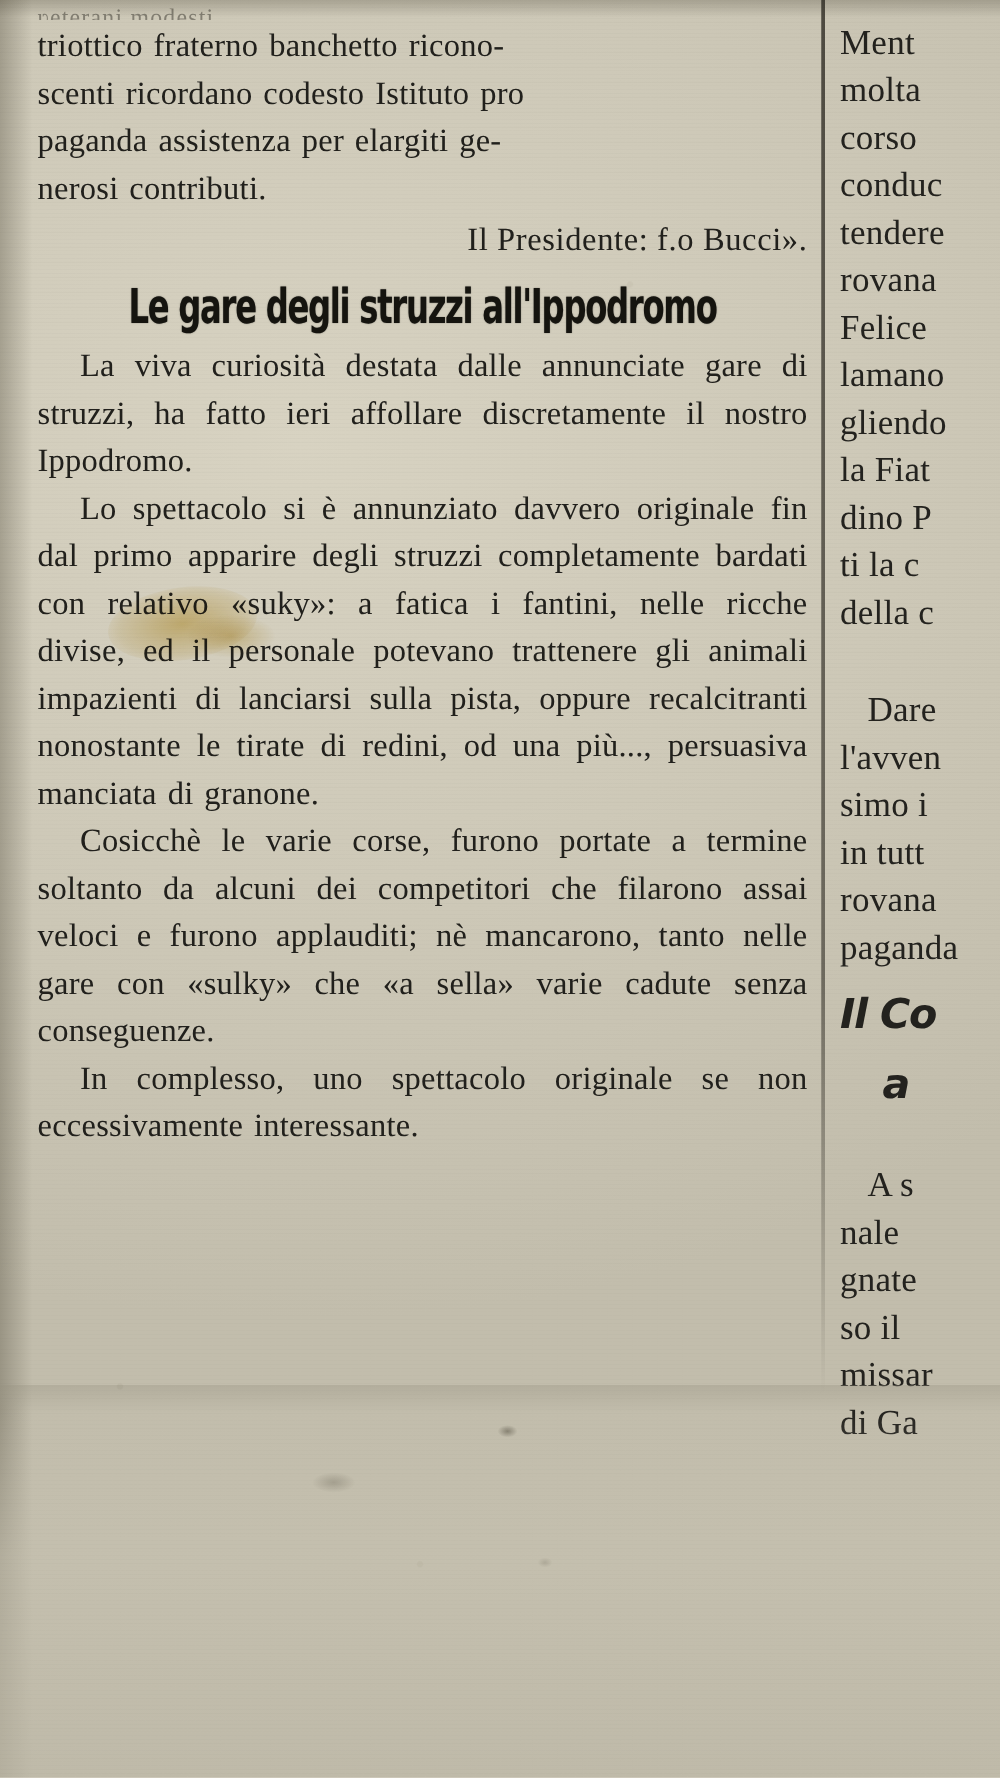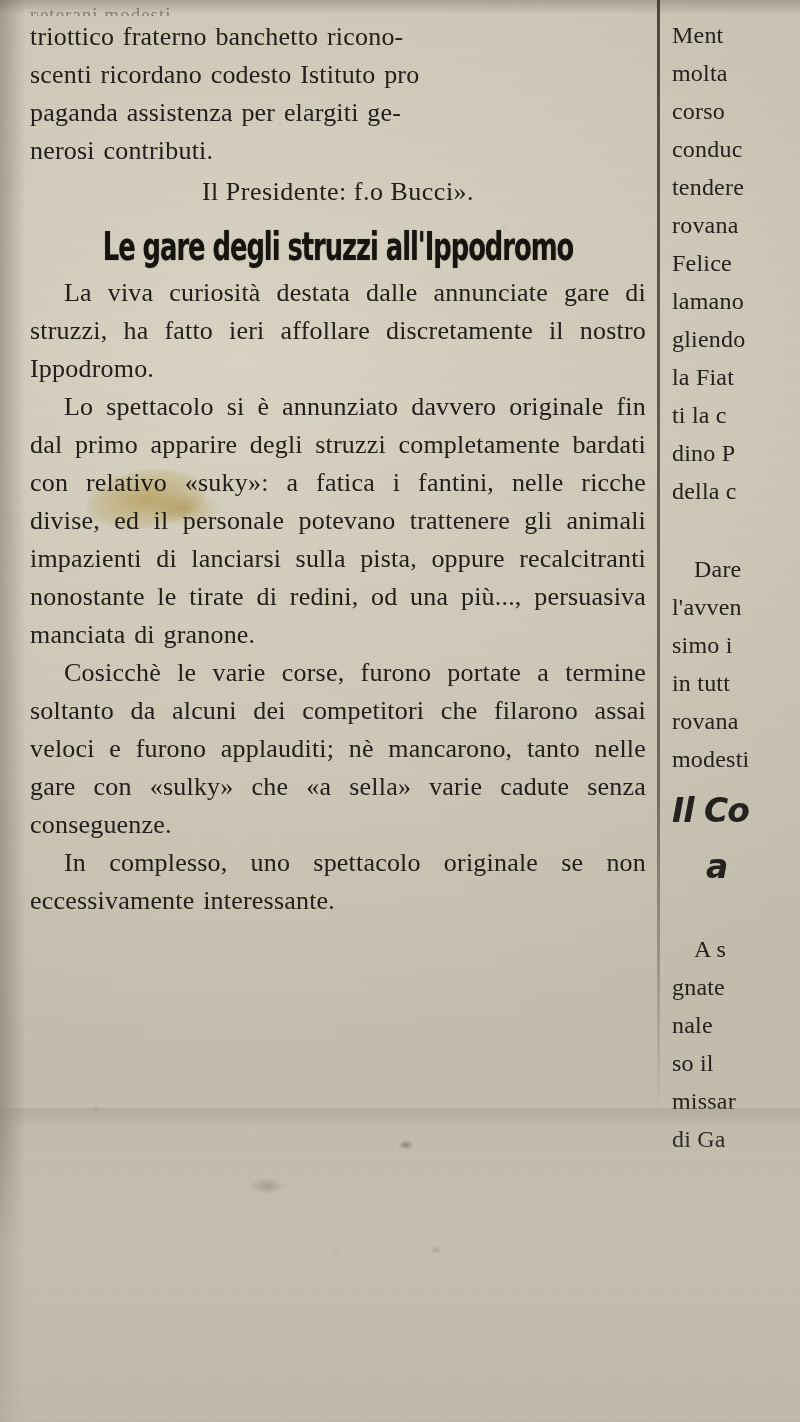--- a/index.html
+++ b/index.html
@@ -101,42 +101,42 @@
     color: rgba(40,38,30,.45);
     margin: 0 0 2px 0;
     letter-spacing: 1px;
     overflow: hidden;
     height: 16px;
   }
   .sign {
     margin: 2px 0 0 0;
     font-size: 26px;
     line-height: 40px;
-    text-align: center;
+    text-align: right;
     letter-spacing: .5px;
   }
 
   
   .headline {
     margin: 18px 0 10px 0;
     font-family: "DejaVu Sans", sans-serif;
     font-weight: 700;
     font-size: 30px;
     line-height: 34px;
     letter-spacing: -1.2px;
     text-align: center;
     transform: scaleX(.86) scaleY(1.28);
     transform-origin: center;
     color: #15140f;
     text-shadow: 0 0 1px rgba(0,0,0,.5);
   }
 
   
   .rc-line {
-    font-size: 24px;
+    font-size: 28px;
     line-height: 38px;
     white-space: nowrap;
     letter-spacing: .2px;
   }
   .rc-indent { padding-left: 22px; margin-top: 40px; }
   .rc-head {
     font-family: "DejaVu Sans", sans-serif;
     font-weight: 700;
     font-size: 33px;
     line-height: 46px;
@@ -221,37 +221,37 @@
     <div class="rc-line">Ment</div>
     <div class="rc-line">molta</div>
     <div class="rc-line">corso</div>
     <div class="rc-line">conduc</div>
     <div class="rc-line">tendere</div>
     <div class="rc-line">rovana</div>
     <div class="rc-line">Felice</div>
     <div class="rc-line">lamano</div>
     <div class="rc-line">gliendo</div>
     <div class="rc-line">la Fiat</div>
+    <div class="rc-line">dino P</div>
     <div class="rc-line">ti la c</div>
-    <div class="rc-line">dino P</div>
     <div class="rc-line">della c</div>
 
     <div class="rc-line rc-indent">Dare</div>
     <div class="rc-line">l'avven</div>
     <div class="rc-line">simo i</div>
     <div class="rc-line">in tutt</div>
     <div class="rc-line">rovana</div>
-    <div class="rc-line">modesti</div>
+    <div class="rc-line">paganda</div>
 
     <div class="rc-head">Il Co</div>
     <div class="rc-head center">a</div>
 
     <div class="rc-line rc-indent">A s</div>
+    <div class="rc-line">nale</div>
     <div class="rc-line">gnate</div>
-    <div class="rc-line">nale</div>
     <div class="rc-line">so il</div>
     <div class="rc-line">missar</div>
     <div class="rc-line">di Ga</div>
   </div>
 
   <div class="stain stain-yellow"></div>
   <div class="stain stain-yellow2"></div>
   <div class="stain smudge1"></div>
   <div class="stain smudge2"></div>
   <div class="stain smudge3"></div>

